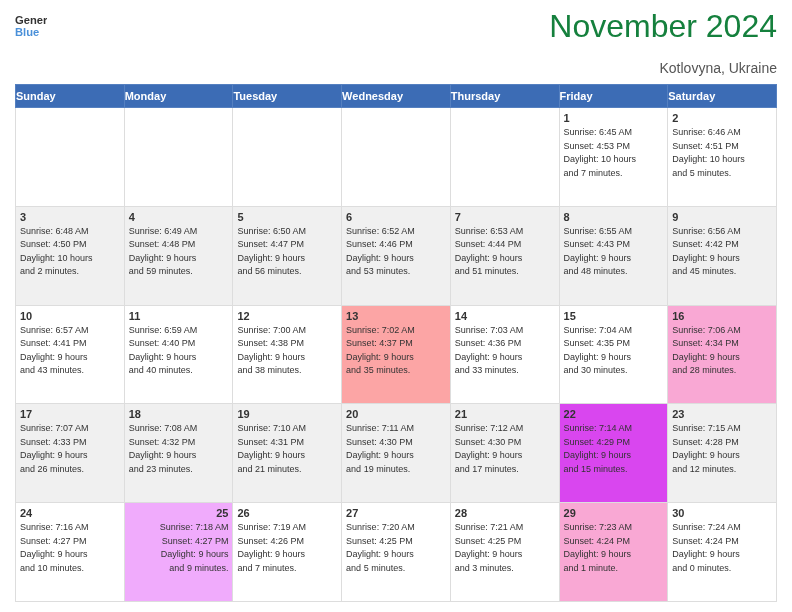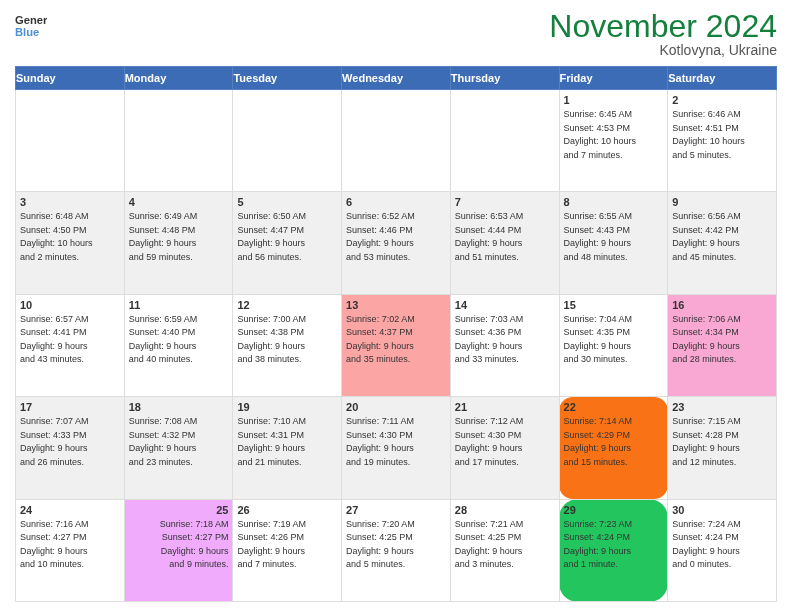--- a/index.html
+++ b/index.html
@@ -37,21 +37,21 @@
     }
     .main-title {
       font-size: 32px;
       font-weight: 300;
       color: #15803d;
       line-height: 1;
     }
     .subtitle {
       font-size: 14px;
       color: #555;
-      margin-top: 0;
+      margin-top: 18px;
     }
     .calendar {
       flex: 1;
       border: 1px solid #ccc;
       border-collapse: collapse;
       width: 100%;
       table-layout: fixed;
       font-size: 9.5px;
     }
     .calendar th {
@@ -216,21 +216,21 @@
             <div class="day-info"><span>Sunrise: 7:10 AM</span><br><span>Sunset: 4:31 PM</span><br><span>Daylight: 9 hours</span><br><span>and 21 minutes.</span></div>
           </td>
           <td style="background: rgb(240, 240, 240);">
             <span class="day-num">20</span>
             <div class="day-info"><span>Sunrise: 7:11 AM</span><br><span>Sunset: 4:30 PM</span><br><span>Daylight: 9 hours</span><br><span>and 19 minutes.</span></div>
           </td>
           <td style="background: rgb(240, 240, 240);">
             <span class="day-num">21</span>
             <div class="day-info"><span>Sunrise: 7:12 AM</span><br><span>Sunset: 4:30 PM</span><br><span>Daylight: 9 hours</span><br><span>and 17 minutes.</span></div>
           </td>
-          <td style="background: #f97316; border-radius: 14px;">
+          <td style="background: #d946ef;">
             <span class="day-num">22</span>
             <div class="day-info"><span>Sunrise: 7:14 AM</span><br><span>Sunset: 4:29 PM</span><br><span>Daylight: 9 hours</span><br><span>and 15 minutes.</span></div>
           </td>
           <td style="background: rgb(240, 240, 240);">
             <span class="day-num">23</span>
             <div class="day-info"><span>Sunrise: 7:15 AM</span><br><span>Sunset: 4:28 PM</span><br><span>Daylight: 9 hours</span><br><span>and 12 minutes.</span></div>
           </td>
         </tr>
         <tr>
           <td style="background: rgb(255, 255, 255);">
@@ -246,21 +246,21 @@
             <div class="day-info"><span>Sunrise: 7:19 AM</span><br><span>Sunset: 4:26 PM</span><br><span>Daylight: 9 hours</span><br><span>and 7 minutes.</span></div>
           </td>
           <td style="background: rgb(255, 255, 255);">
             <span class="day-num">27</span>
             <div class="day-info"><span>Sunrise: 7:20 AM</span><br><span>Sunset: 4:25 PM</span><br><span>Daylight: 9 hours</span><br><span>and 5 minutes.</span></div>
           </td>
           <td style="background: rgb(255, 255, 255);">
             <span class="day-num">28</span>
             <div class="day-info"><span>Sunrise: 7:21 AM</span><br><span>Sunset: 4:25 PM</span><br><span>Daylight: 9 hours</span><br><span>and 3 minutes.</span></div>
           </td>
-          <td style="background: #22c55e; border-radius: 19px;">
+          <td style="background: #f9a8d4;">
             <span class="day-num">29</span>
             <div class="day-info"><span>Sunrise: 7:23 AM</span><br><span>Sunset: 4:24 PM</span><br><span>Daylight: 9 hours</span><br><span>and 1 minute.</span></div>
           </td>
           <td style="background: rgb(255, 255, 255);">
             <span class="day-num">30</span>
             <div class="day-info"><span>Sunrise: 7:24 AM</span><br><span>Sunset: 4:24 PM</span><br><span>Daylight: 9 hours</span><br><span>and 0 minutes.</span></div>
           </td>
         </tr>
       </tbody>
   </table>

